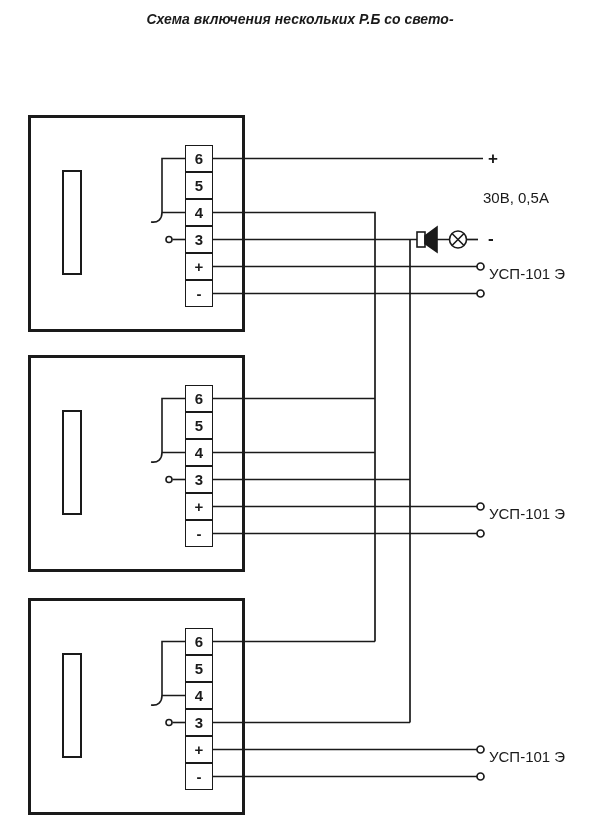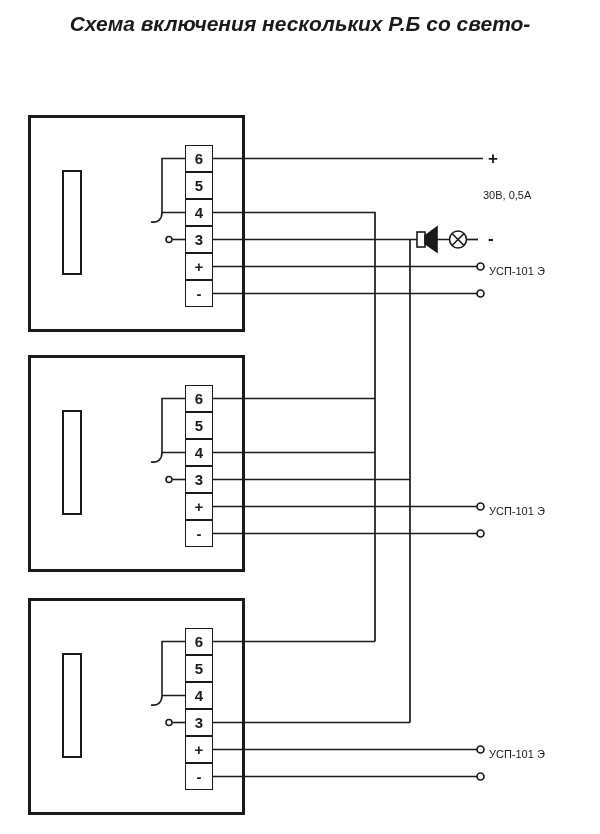--- a/index.html
+++ b/index.html
@@ -8,41 +8,41 @@
     width: 600px; height: 834px;
     font-family: "Liberation Sans", sans-serif;
     color: #1a1a1a;
     position: relative;
   }
   .page { position: relative; width: 600px; height: 834px; background: #fff; overflow: hidden; }
 
   .title {
     position: absolute; top: 10px; left: 0; width: 600px;
     text-align: center;
-    font-size: 21px; font-weight: bold; font-style: italic;
+    font-size: 14px; font-weight: bold; font-style: italic;
     line-height: 1.3;
   }
 
   .block {
     position: absolute; left: 28px; width: 217px; height: 217px;
     border: 3px solid #1a1a1a; background: #fff;
   }
   .connector {
     position: absolute; left: 62px; width: 20px; height: 105px;
     border: 2px solid #1a1a1a; background: #fff; z-index: 2;
   }
   .tbox {
     position: absolute; left: 185px; width: 28px; height: 27px;
     border: 1.5px solid #1a1a1a; background: #fff;
     display: flex; align-items: center; justify-content: center;
     font-size: 15px; font-weight: bold; z-index: 2;
   }
   .wires { position: absolute; top: 0; left: 0; z-index: 1; }
 
-  .rlabel { position: absolute; font-size: 11px; white-space: nowrap; z-index: 3; }
+  .rlabel { position: absolute; font-size: 15px; white-space: nowrap; z-index: 3; }
   .rlabel.sign { font-size: 17px; font-weight: bold; }
 </style>
 </head>
 <body>
 
 <div class="page">
 
   <div class="title">
     <div>Схема включения нескольких Р.Б со свето-</div>
   </div>

